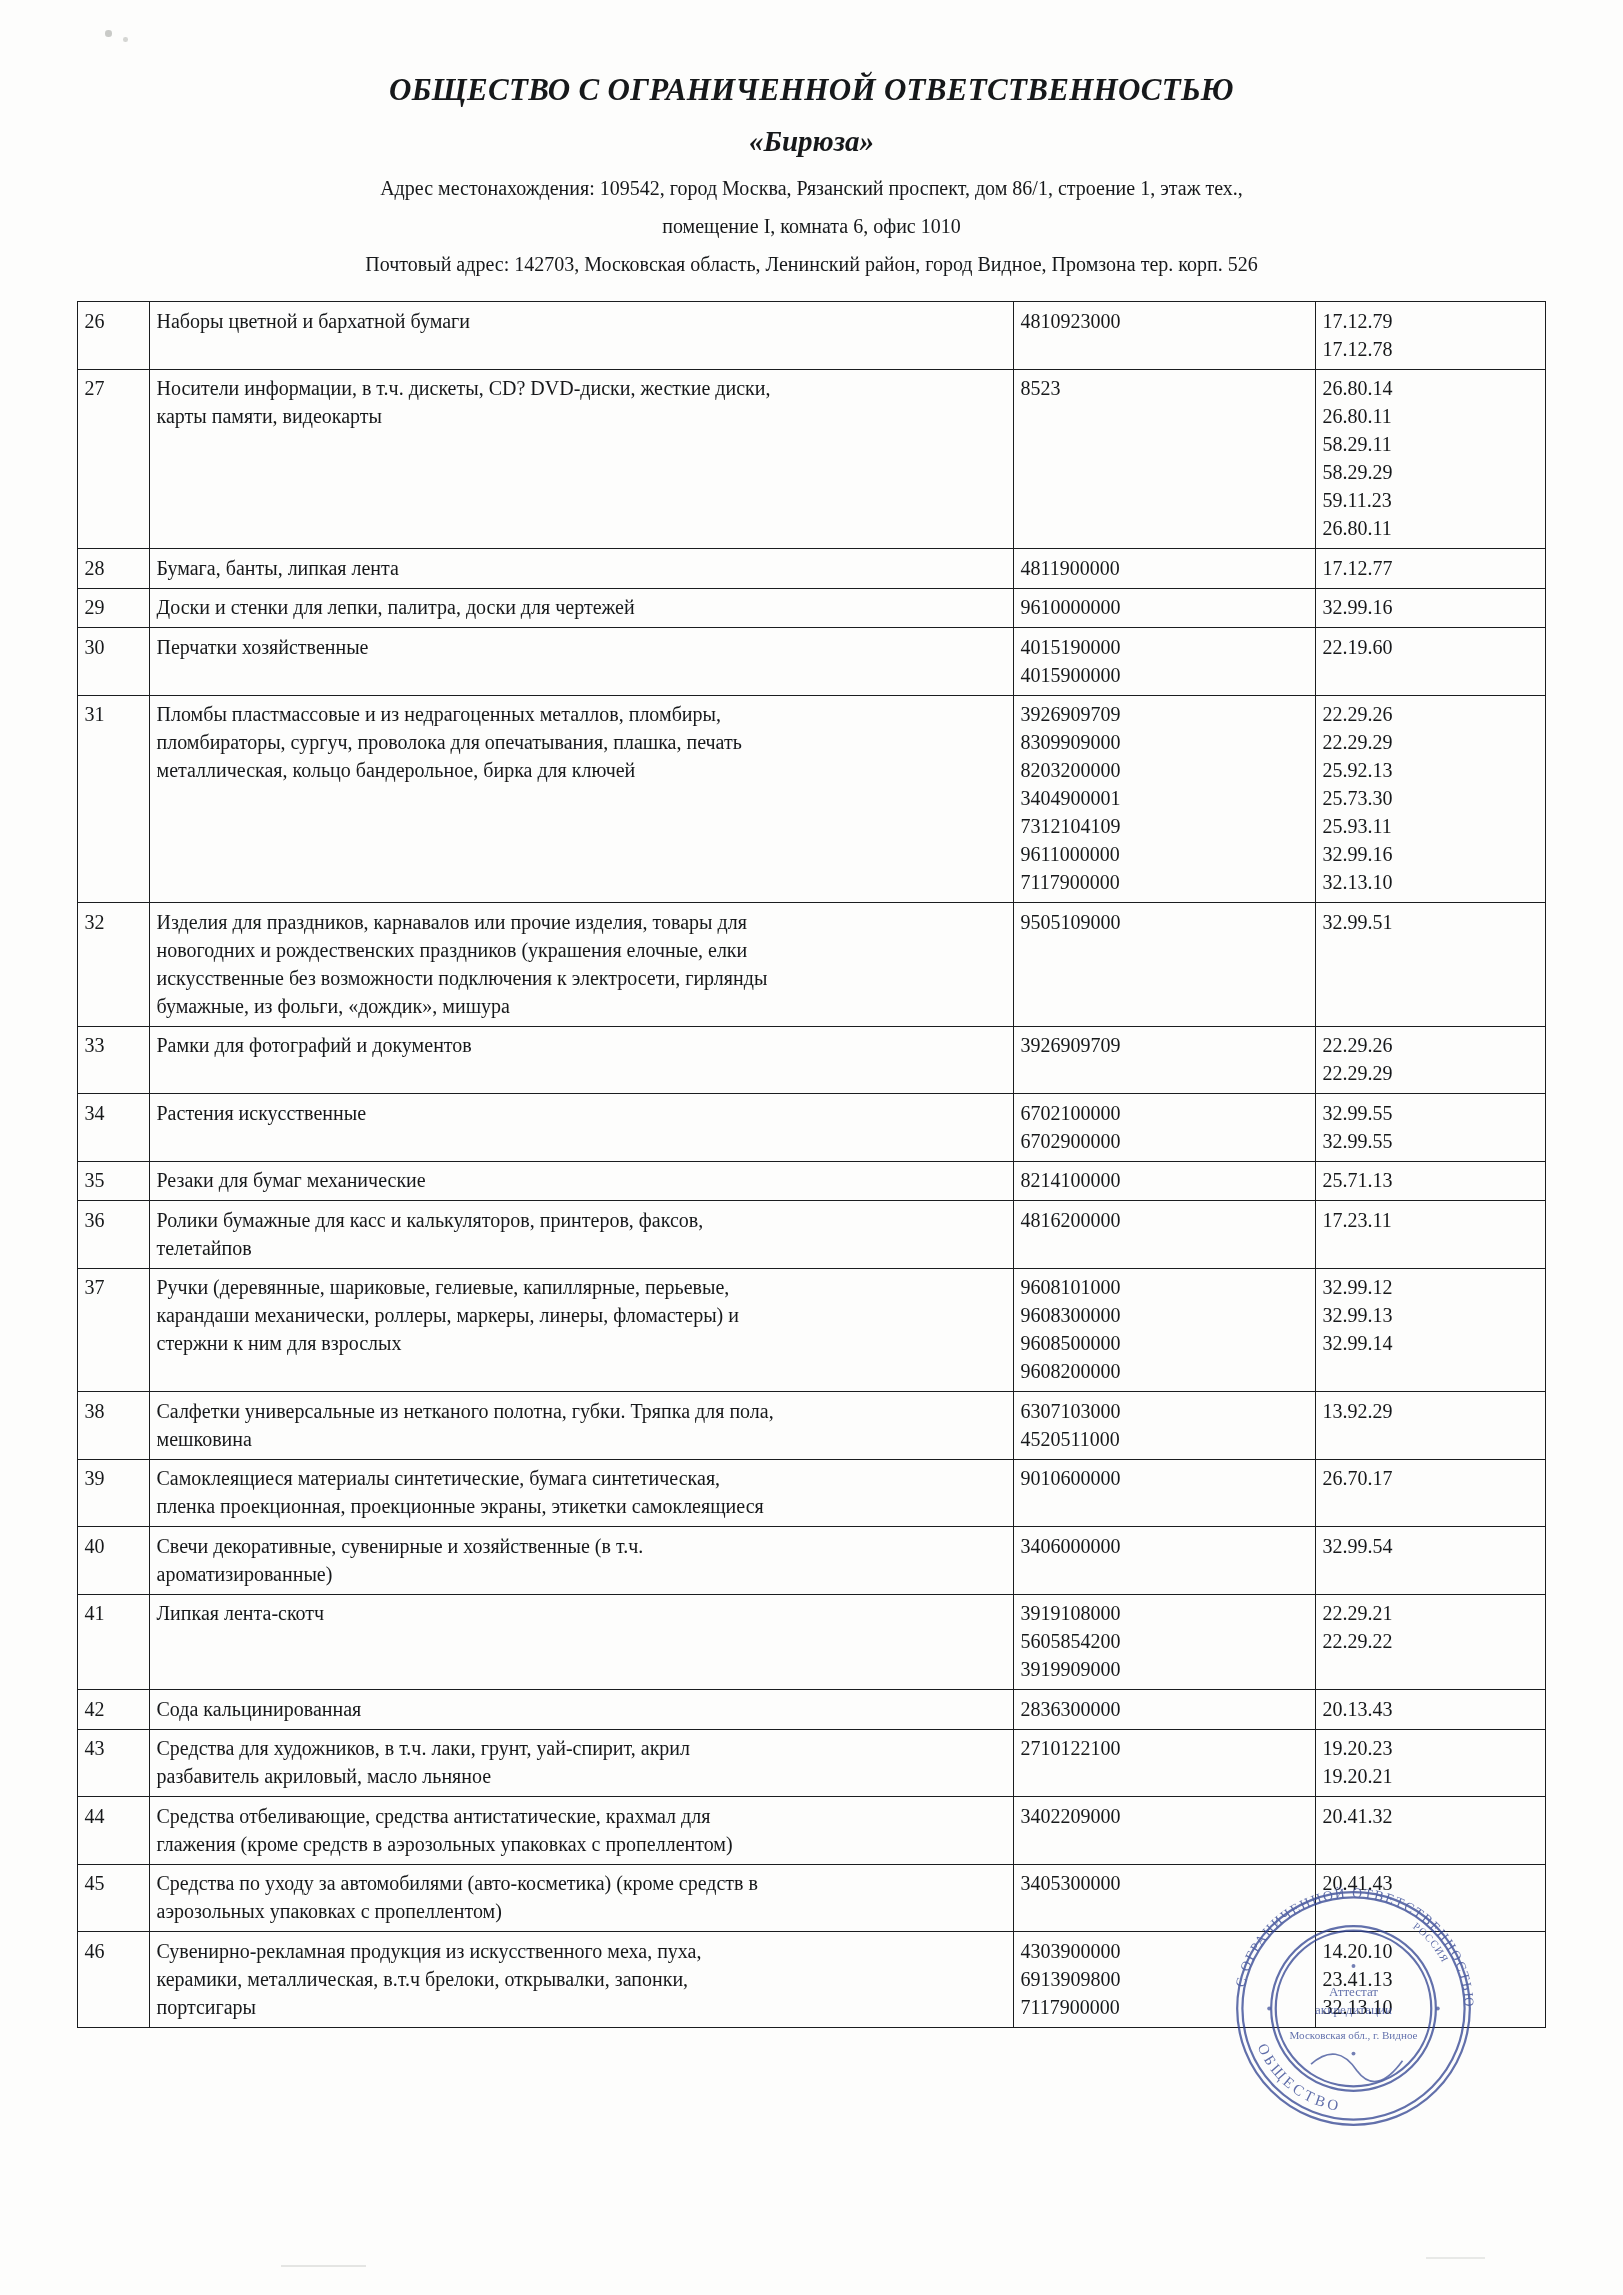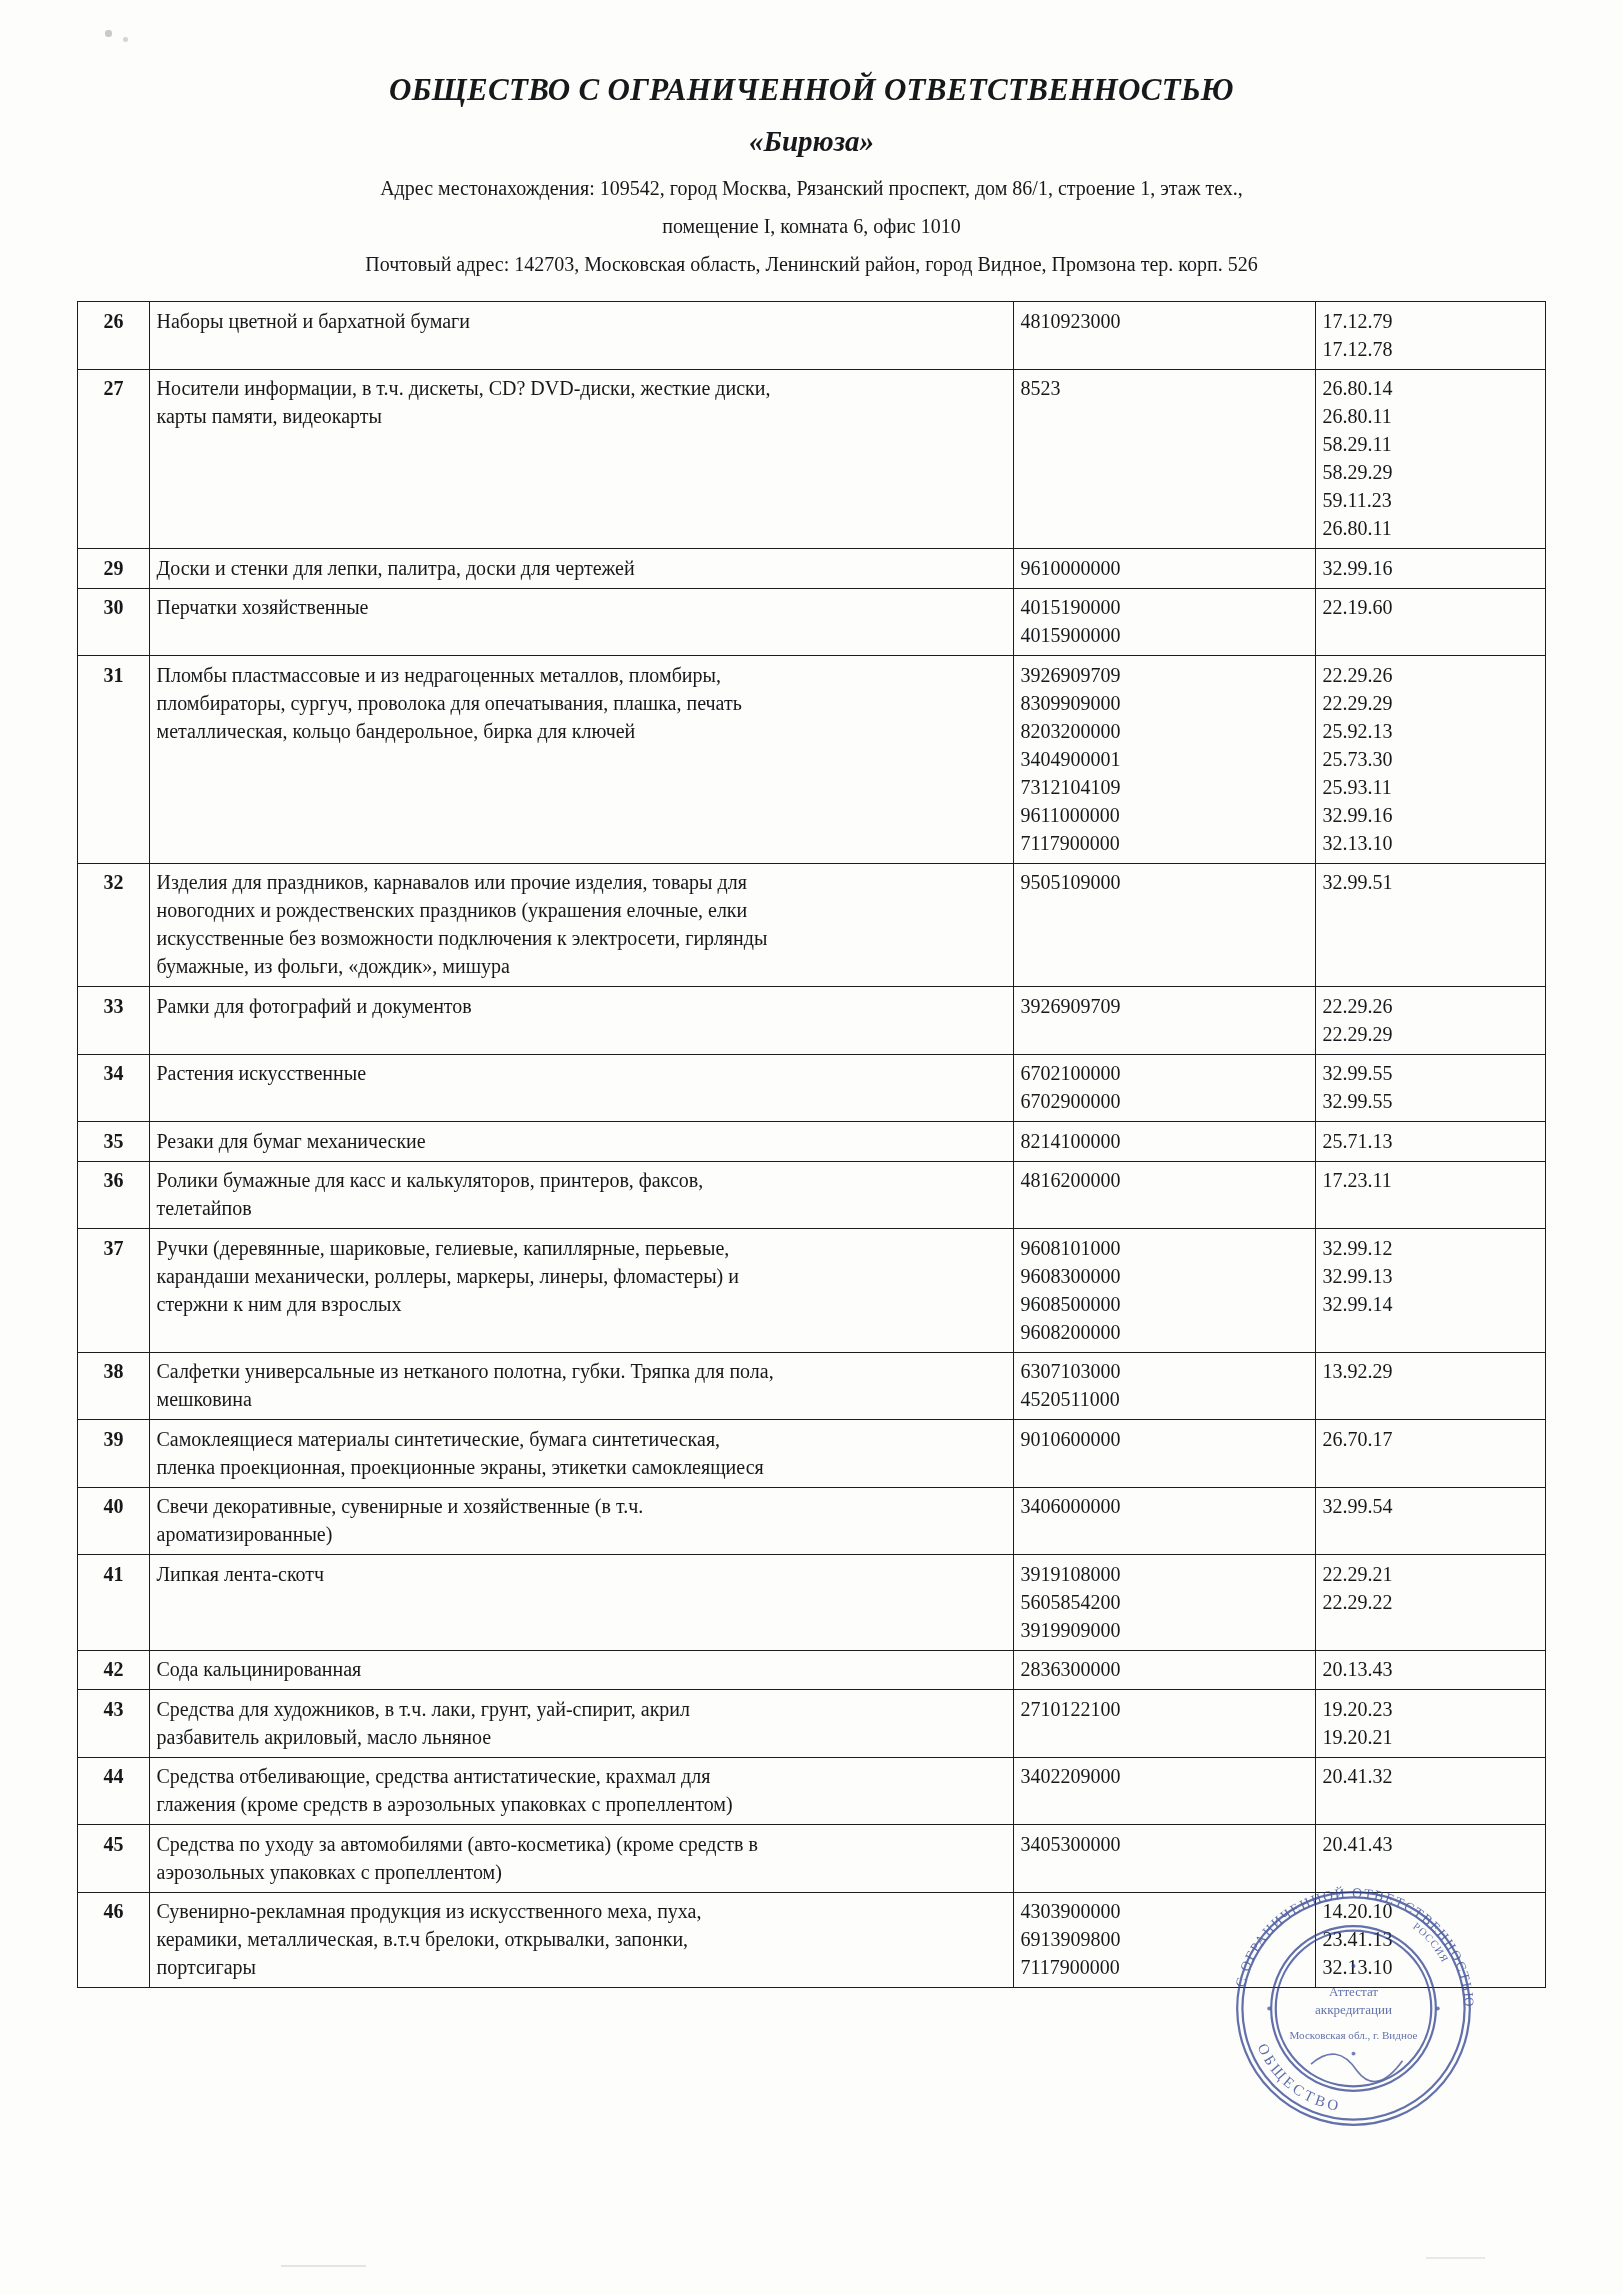--- a/index.html
+++ b/index.html
@@ -69,23 +69,21 @@
   }
   table.goods td {
     border: 1.3px solid #1b1d1f;
     vertical-align: top;
     font-size: 20px;
     line-height: 1.40;
     padding: 4.6px 6.5px 5.9px 6.5px;
   }
   td.c-num {
     width: 58px;
-    text-align: center;
     padding-top: 5.2px;
-    font-weight: bold;
   }
   td.c-name {
     width: 850px;
     padding-left: 10.5px;
   }
   td.c-code {
     width: 288px;
     padding-left: 10.5px;
   }
   td.c-okpd {
@@ -159,20 +157,32 @@
             <td class="c-code">
               <span class="ln">8523</span>
             </td>
             <td class="c-okpd">
               <span class="ln">26.80.14</span>
               <span class="ln">26.80.11</span>
               <span class="ln">58.29.11</span>
               <span class="ln">58.29.29</span>
               <span class="ln">59.11.23</span>
               <span class="ln">26.80.11</span>
+            </td>
+          </tr>
+          <tr>
+            <td class="c-num">28</td>
+            <td class="c-name">
+              <span class="ln">Бумага, банты, липкая лента</span>
+            </td>
+            <td class="c-code">
+              <span class="ln">4811900000</span>
+            </td>
+            <td class="c-okpd">
+              <span class="ln">17.12.77</span>
             </td>
           </tr>
           <tr>
             <td class="c-num">29</td>
             <td class="c-name">
               <span class="ln">Доски и стенки для лепки, палитра, доски для чертежей</span>
             </td>
             <td class="c-code">
               <span class="ln">9610000000</span>
             </td>

